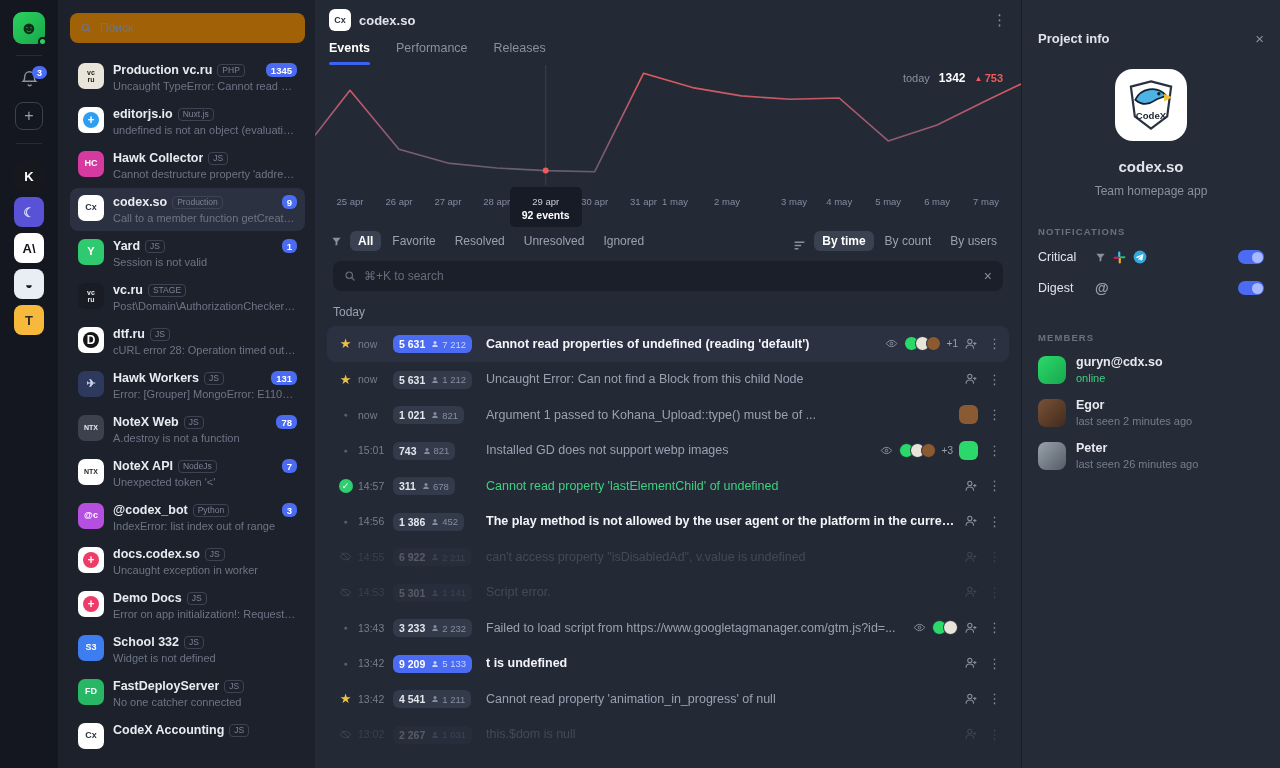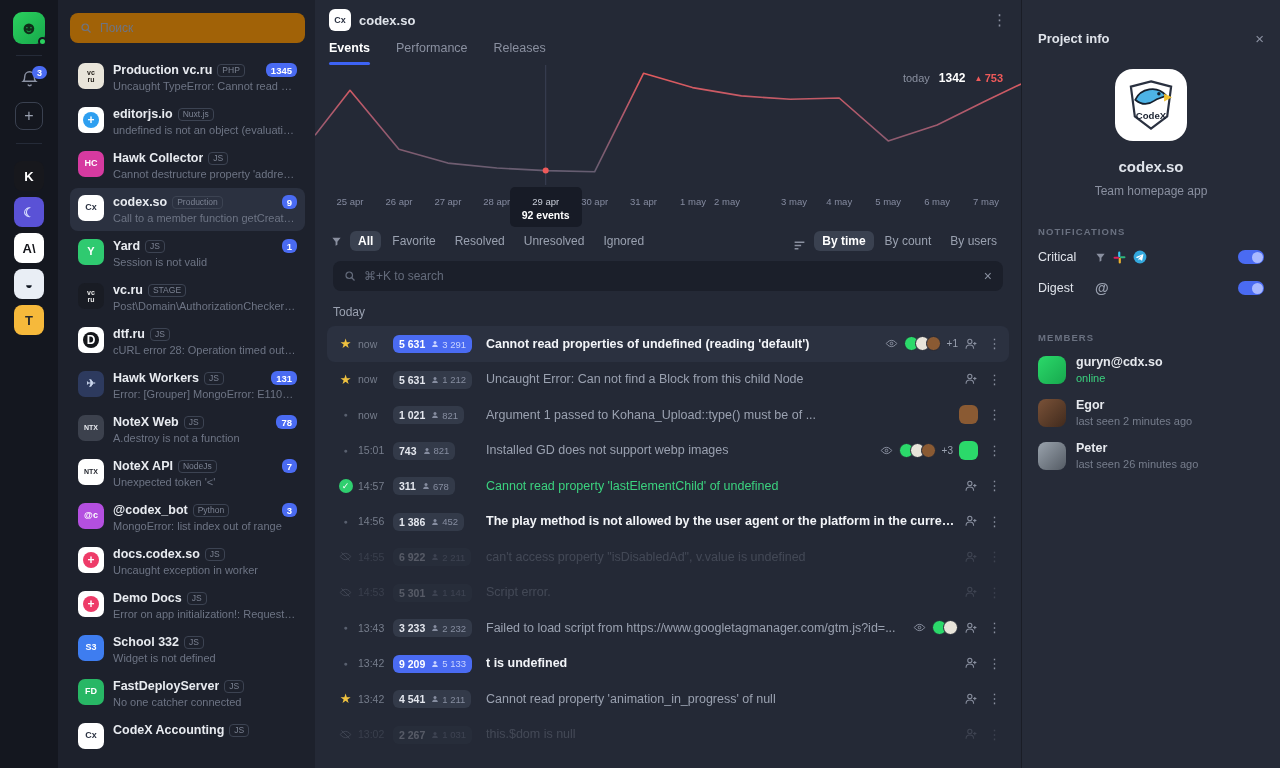--- a/index.html
+++ b/index.html
@@ -253,21 +253,21 @@
         </div>
       </div>
       <div class="pitem">
         <span class="picon" style="background: rgb(180, 79, 224); color: rgb(255, 255, 255); font-size: 9px;">@c</span>
         <div class="pmain">
           <div class="prow1">
             <span class="pname">@codex_bot</span>
             <span class="ptag">Python</span>
             <span class="pcount">3</span>
           </div>
-          <div class="psub">MongoError: list index out of range</div>
+          <div class="psub">IndexError: list index out of range</div>
         </div>
       </div>
       <div class="pitem">
         <span class="picon" style="background: rgb(255, 255, 255); color: rgb(255, 255, 255);"><span class="circ" style="background: rgb(238, 59, 104);">+</span></span>
         <div class="pmain">
           <div class="prow1">
             <span class="pname">docs.codex.so</span>
             <span class="ptag">JS</span>
           </div>
           <div class="psub">Uncaught exception in worker</div>
@@ -349,21 +349,21 @@
   </div>
   <div class="axis" id="axis">
       <div class="tipbox" style="left: 194.692px;"></div>
       <span class="axlabel" style="left: 11px;">25 apr</span>
       <span class="axlabel" style="left: 59.9231px;">26 apr</span>
       <span class="axlabel" style="left: 108.846px;">27 apr</span>
       <span class="axlabel" style="left: 157.769px;">28 apr</span>
       <span class="axlabel" style="left: 206.692px; color: rgb(201, 206, 217);">29 apr</span>
       <span class="axlabel" style="left: 255.615px;">30 apr</span>
       <span class="axlabel" style="left: 304.538px;">31 apr</span>
-      <span class="axlabel" style="left: 354px;">1 may</span>
+      <span class="axlabel" style="left: 336px;">1 may</span>
       <span class="axlabel" style="left: 388px;">2 may</span>
       <span class="axlabel" style="left: 455px;">3 may</span>
       <span class="axlabel" style="left: 500.231px;">4 may</span>
       <span class="axlabel" style="left: 549.154px;">5 may</span>
       <span class="axlabel" style="left: 598.077px;">6 may</span>
       <span class="axlabel" style="left: 647px;">7 may</span>
       <div class="tipval" style="left: 194.692px;">92 events</div>
     </div>
 
   <div class="fbar">
@@ -409,21 +409,21 @@
       <div class="erow sel">
         <span class="mark star">★</span>
         <span class="etime">now</span>
         <span class="ebcol"><span class="ebadge blue">
             <i class="n1">5 631</i>
             <span class="n2">
               <svg width="8" height="8" viewBox="0 0 24 24" fill="currentColor">
                 <circle cx="12" cy="7.5" r="4.5"></circle>
                 <path d="M3.5 21c0-4.8 3.8-7.8 8.5-7.8s8.5 3 8.5 7.8z"></path>
               </svg>
-              <i style="font-style:normal;margin-left:1px">3 291</i>
+              <i style="font-style:normal;margin-left:1px">7 212</i>
             </span>
           </span></span>
         <span class="etitle bold">Cannot read properties of undefined (reading 'default')</span>
         <span class="eright">
           <span class="ico">
             <svg width="13" height="13" viewBox="0 0 24 24" fill="none" stroke="currentColor" stroke-width="1.8">
               <path d="M2.5 12S6 6.2 12 6.2 21.5 12 21.5 12 18 17.8 12 17.8 2.5 12 2.5 12z"></path>
               <circle cx="12" cy="12" r="2.4"></circle>
             </svg>
           </span>

